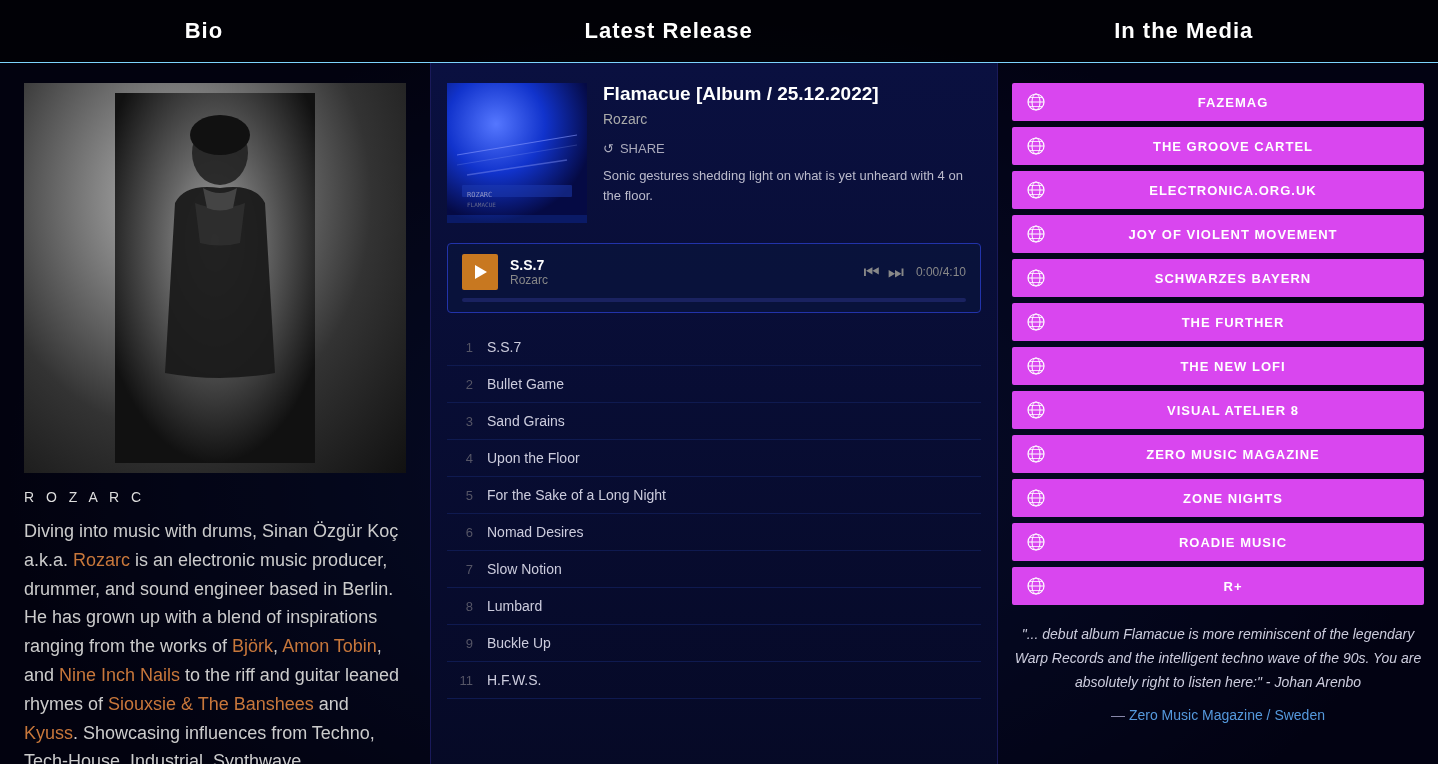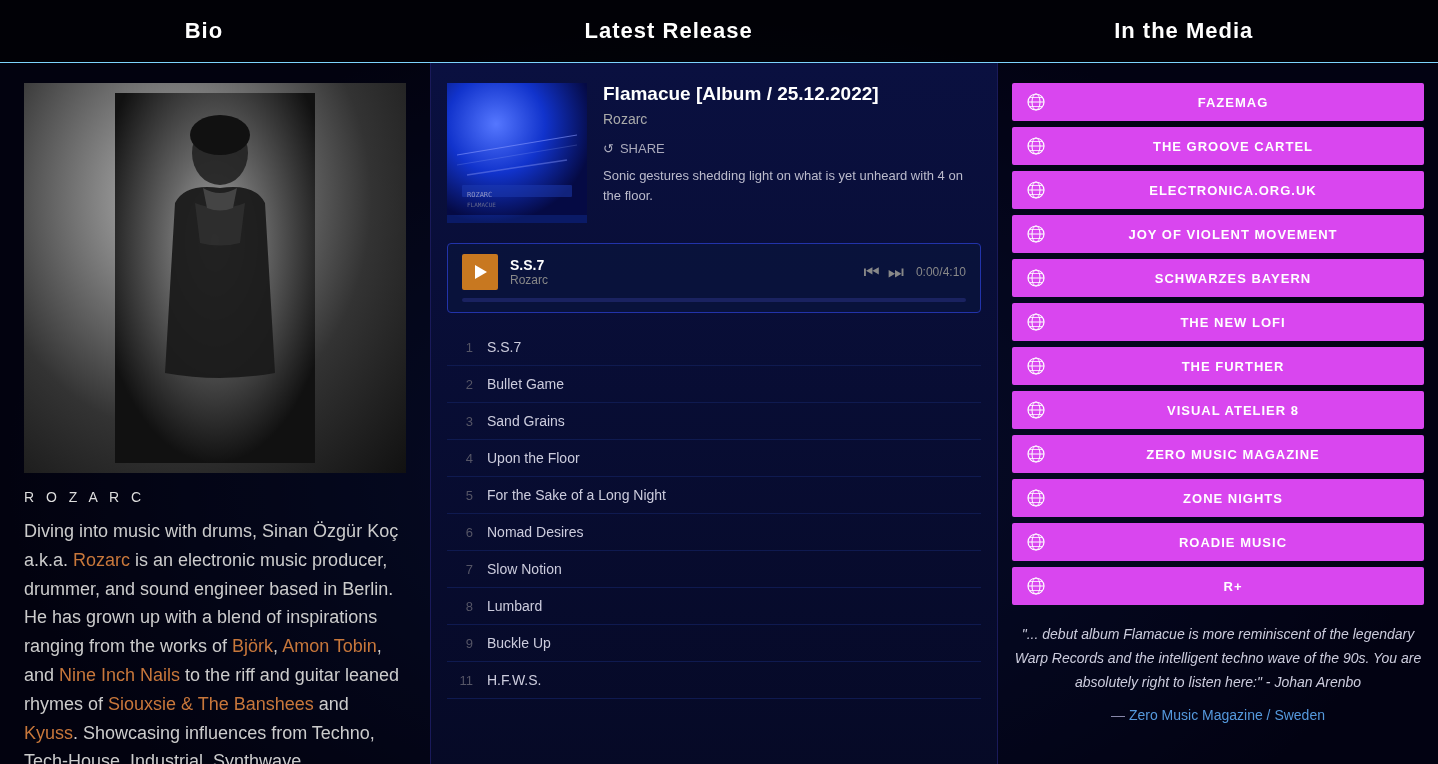--- a/index.html
+++ b/index.html
@@ -478,31 +478,31 @@
     <span class="media-link-text">SCHWARZES BAYERN</span>
   </a>
         <a href="#" class="media-link">
     <svg class="media-globe" viewBox="0 0 20 20" fill="none">
       <circle cx="10" cy="10" r="8" stroke="white" stroke-width="1.2"></circle>
       <ellipse cx="10" cy="10" rx="4" ry="8" stroke="white" stroke-width="1"></ellipse>
       <line x1="2" y1="10" x2="18" y2="10" stroke="white" stroke-width="1"></line>
       <line x1="4" y1="5.5" x2="16" y2="5.5" stroke="white" stroke-width="0.8"></line>
       <line x1="4" y1="14.5" x2="16" y2="14.5" stroke="white" stroke-width="0.8"></line>
     </svg>
+    <span class="media-link-text">THE FURTHER</span>
+  </a>
+        <a href="#" class="media-link">
+    <svg class="media-globe" viewBox="0 0 20 20" fill="none">
+      <circle cx="10" cy="10" r="8" stroke="white" stroke-width="1.2"></circle>
+      <ellipse cx="10" cy="10" rx="4" ry="8" stroke="white" stroke-width="1"></ellipse>
+      <line x1="2" y1="10" x2="18" y2="10" stroke="white" stroke-width="1"></line>
+      <line x1="4" y1="5.5" x2="16" y2="5.5" stroke="white" stroke-width="0.8"></line>
+      <line x1="4" y1="14.5" x2="16" y2="14.5" stroke="white" stroke-width="0.8"></line>
+    </svg>
     <span class="media-link-text">THE NEW LOFI</span>
-  </a>
-        <a href="#" class="media-link">
-    <svg class="media-globe" viewBox="0 0 20 20" fill="none">
-      <circle cx="10" cy="10" r="8" stroke="white" stroke-width="1.2"></circle>
-      <ellipse cx="10" cy="10" rx="4" ry="8" stroke="white" stroke-width="1"></ellipse>
-      <line x1="2" y1="10" x2="18" y2="10" stroke="white" stroke-width="1"></line>
-      <line x1="4" y1="5.5" x2="16" y2="5.5" stroke="white" stroke-width="0.8"></line>
-      <line x1="4" y1="14.5" x2="16" y2="14.5" stroke="white" stroke-width="0.8"></line>
-    </svg>
-    <span class="media-link-text">THE FURTHER</span>
   </a>
         <a href="#" class="media-link">
     <svg class="media-globe" viewBox="0 0 20 20" fill="none">
       <circle cx="10" cy="10" r="8" stroke="white" stroke-width="1.2"></circle>
       <ellipse cx="10" cy="10" rx="4" ry="8" stroke="white" stroke-width="1"></ellipse>
       <line x1="2" y1="10" x2="18" y2="10" stroke="white" stroke-width="1"></line>
       <line x1="4" y1="5.5" x2="16" y2="5.5" stroke="white" stroke-width="0.8"></line>
       <line x1="4" y1="14.5" x2="16" y2="14.5" stroke="white" stroke-width="0.8"></line>
     </svg>
     <span class="media-link-text">VISUAL ATELIER 8</span>

